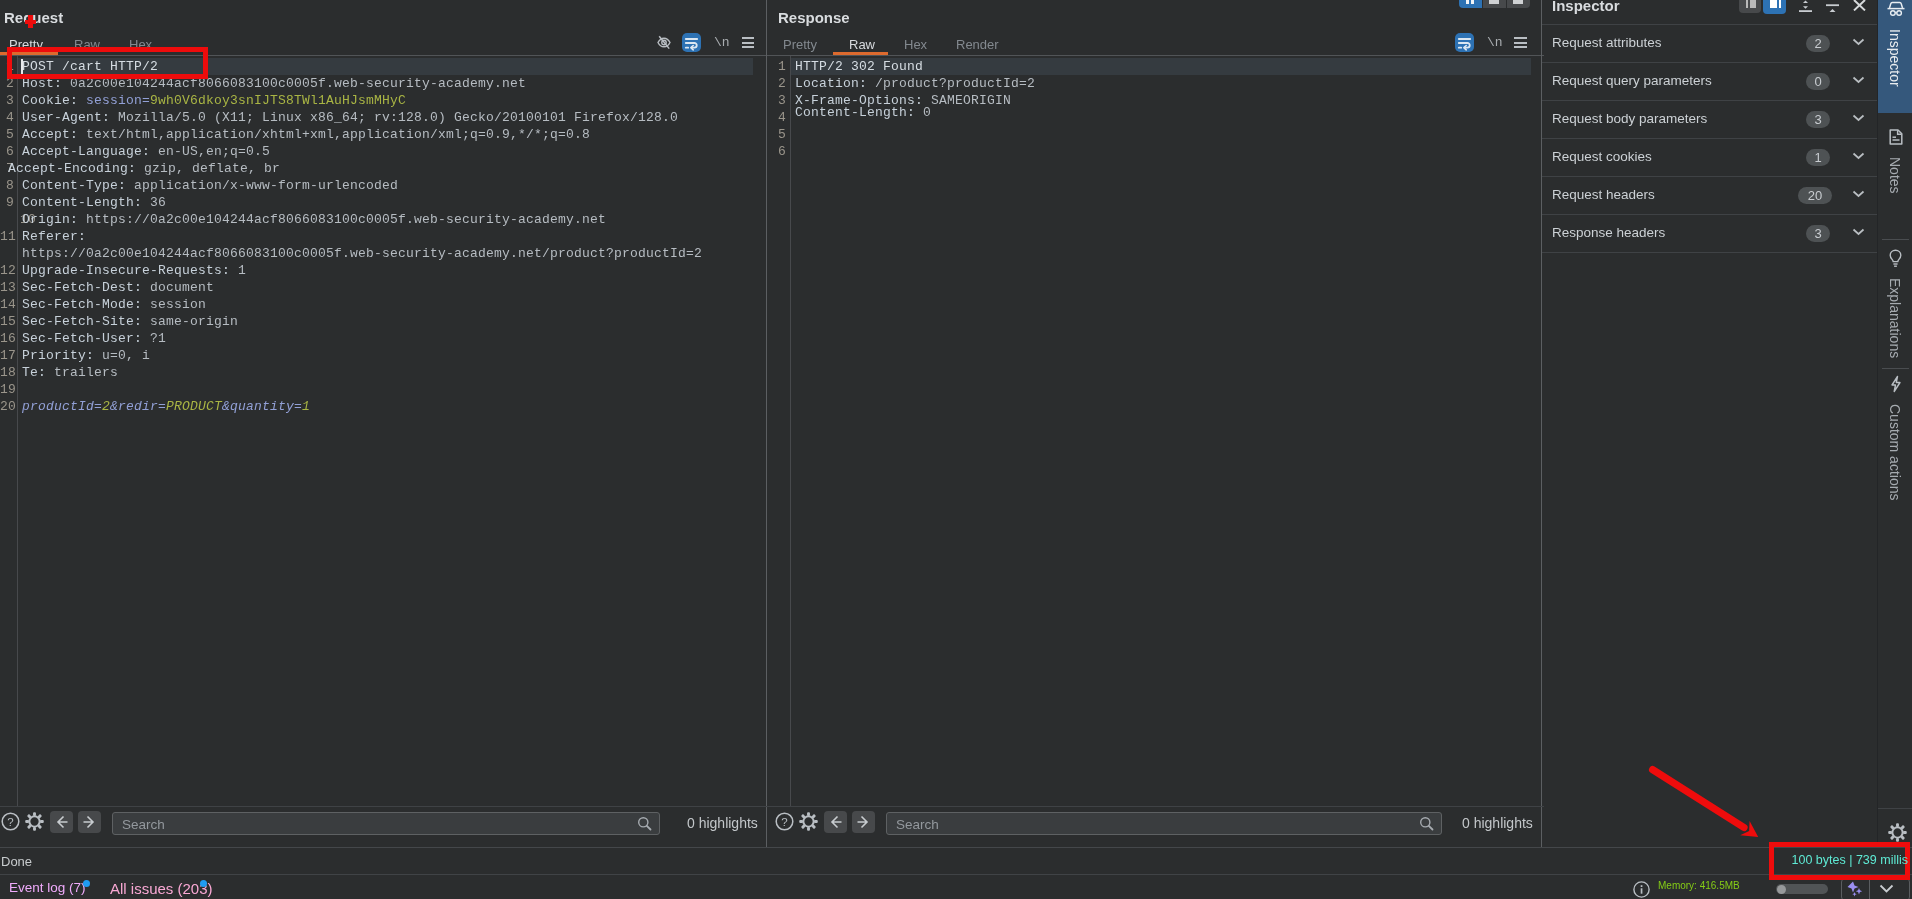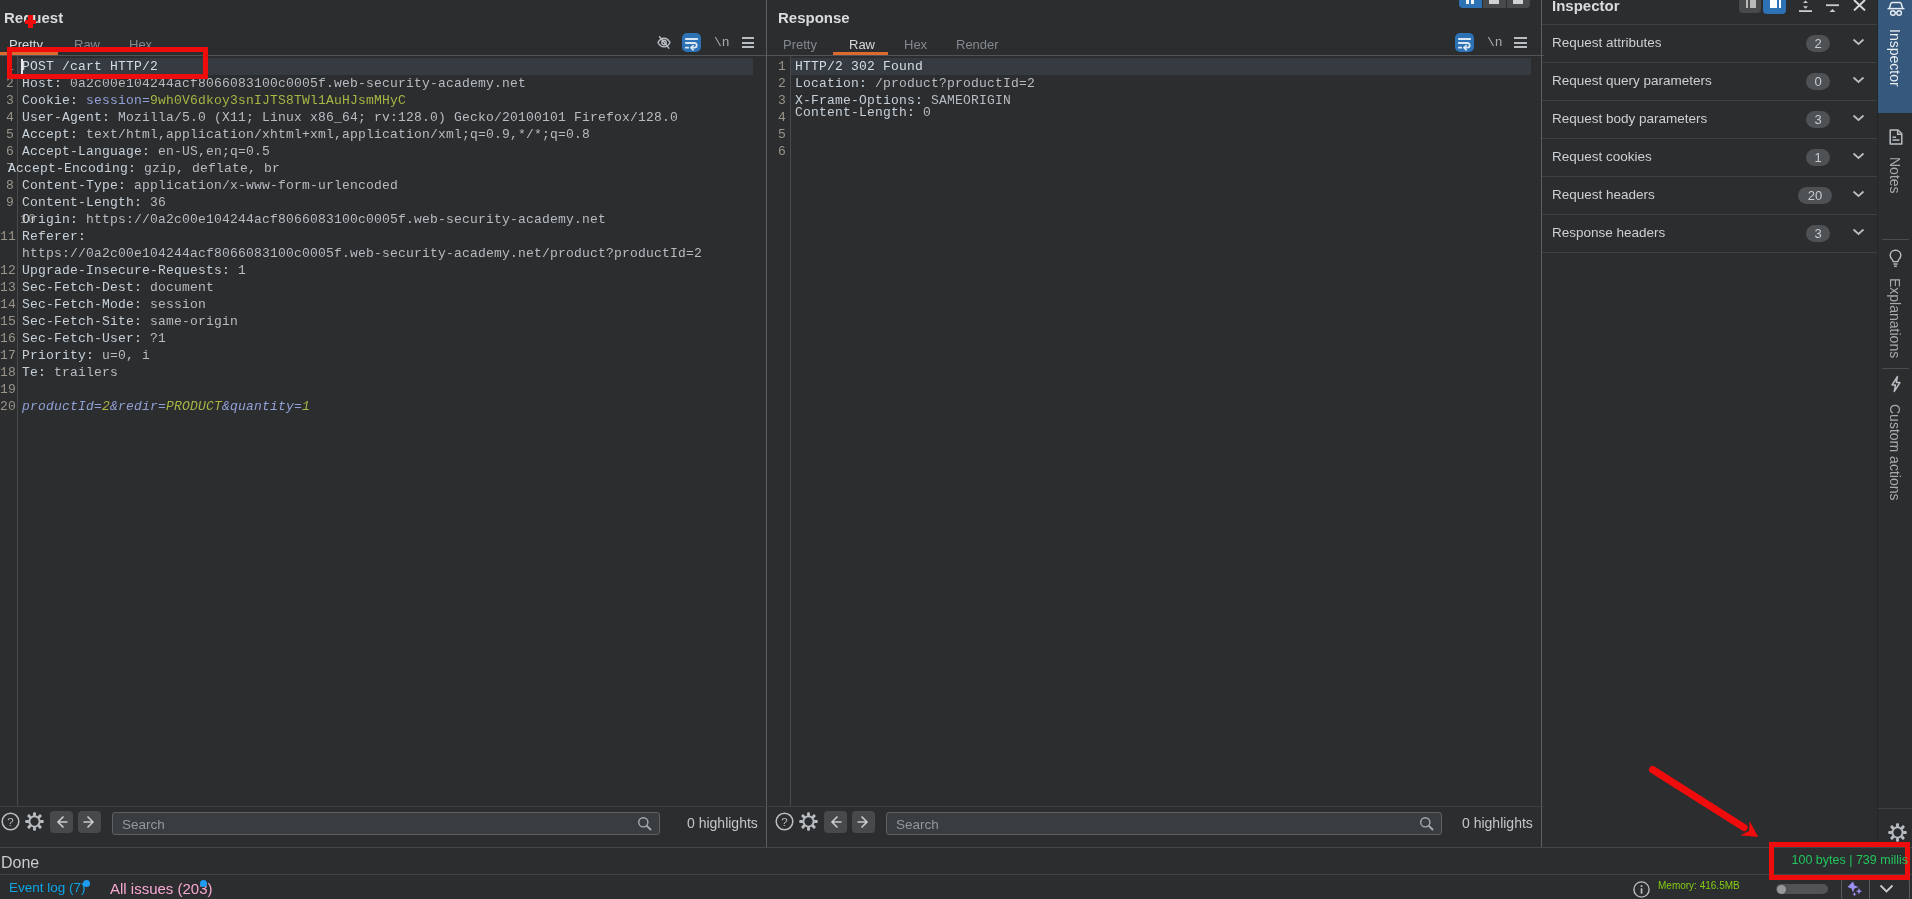--- a/index.html
+++ b/index.html
@@ -345,24 +345,24 @@
   <div class="sbox" style="left:886px;top:812px;width:554px;">
       <div class="sph">Search</div>
     <svg class="abs" style="right:7px;top:3px;" width="15" height="15" viewBox="0 0 15 15">
         <circle cx="6.3" cy="6.3" r="4.6" stroke="#a6abb0" stroke-width="1.4" fill="none"></circle>
         <path d="M9.8 9.8 L13.5 13.5" stroke="#a6abb0" stroke-width="1.8" stroke-linecap="round"></path>
       </svg>
   </div>
   <div class="abs ui14" style="left:1462px;top:815px;">0 highlights</div>
 
   <div class="hline" style="left:0;top:847px;width:1912px;background:#44474a;"></div>
-  <div class="abs" style="left:1px;top:854px;font-size:16px;color:#c8ccce;">Done</div>
+  <div class="abs" style="left:1px;top:854px;font-size:13px;color:#c8ccce;">Done</div>
 
   <div class="hline" style="left:0;top:873.5px;width:1912px;background:#404346;"></div>
-  <div class="abs" style="left:9px;top:880px;font-size:13.5px;color:#0ea5e9;">Event log (7)</div>
+  <div class="abs" style="left:9px;top:880px;font-size:13.5px;color:#f0abfc;">Event log (7)</div>
   <div class="abs" style="left:83px;top:880px;width:7px;height:7px;border-radius:50%;background:#1f9bf2;"></div>
   <div class="abs" style="left:110px;top:880px;font-size:15px;color:#f9a8d4;">All issues (203)</div>
   <div class="abs" style="left:200px;top:880px;width:7px;height:7px;border-radius:50%;background:#1f9bf2;"></div>
   <svg class="abs" style="left:1633px;top:881px;" width="17" height="17" viewBox="0 0 17 17">
     <circle cx="8.5" cy="8.5" r="7.6" stroke="#b9bec3" stroke-width="1.4" fill="none"></circle>
     <rect x="7.7" y="7.3" width="1.7" height="5.4" fill="#b9bec3"></rect>
     <rect x="7.7" y="4.2" width="1.7" height="1.8" fill="#b9bec3"></rect>
   </svg>
   <div class="abs" style="left:1658px;top:880px;font-size:10px;color:#84cc16;">Memory: 416.5MB</div>
   <div class="abs" style="left:1776px;top:884px;width:52px;height:10px;border-radius:5px;background:#515456;"></div>
@@ -385,14 +385,14 @@
   <div class="abs" style="left:28.3px;top:15px;width:4.5px;height:13px;background:#ee0c0c;"></div>
 
   <div class="abs" style="left:7px;top:47px;width:201px;height:32px;border:5px solid #ee0c0c;box-sizing:border-box;"></div>
 
   <svg class="abs" style="left:1645px;top:763px;" width="125" height="90" viewBox="0 0 125 90">
     <path d="M7.6 6.6 L99 64.5" stroke="#ee0c0c" stroke-width="7.2" stroke-linecap="round"></path>
     <path d="M113.2 74.1 L95.2 72.3 L104.1 68 L104.6 58.1 Z" fill="#ee0c0c"></path>
   </svg>
 
   <div class="abs" style="left:1769px;top:842px;width:141px;height:38px;border:5px solid #ee0c0c;box-sizing:border-box;"></div>
-  <div class="abs" style="left:1769px;top:847px;width:139px;height:27px;font-size:12.5px;color:#22c55e;text-align:right;line-height:27px;">100 bytes | 739 millis</div>
+  <div class="abs" style="left:1769px;top:847px;width:139px;height:27px;font-size:12.5px;color:#5eead4;text-align:right;line-height:27px;">100 bytes | 739 millis</div>
 </div>
 
 </body></html>

